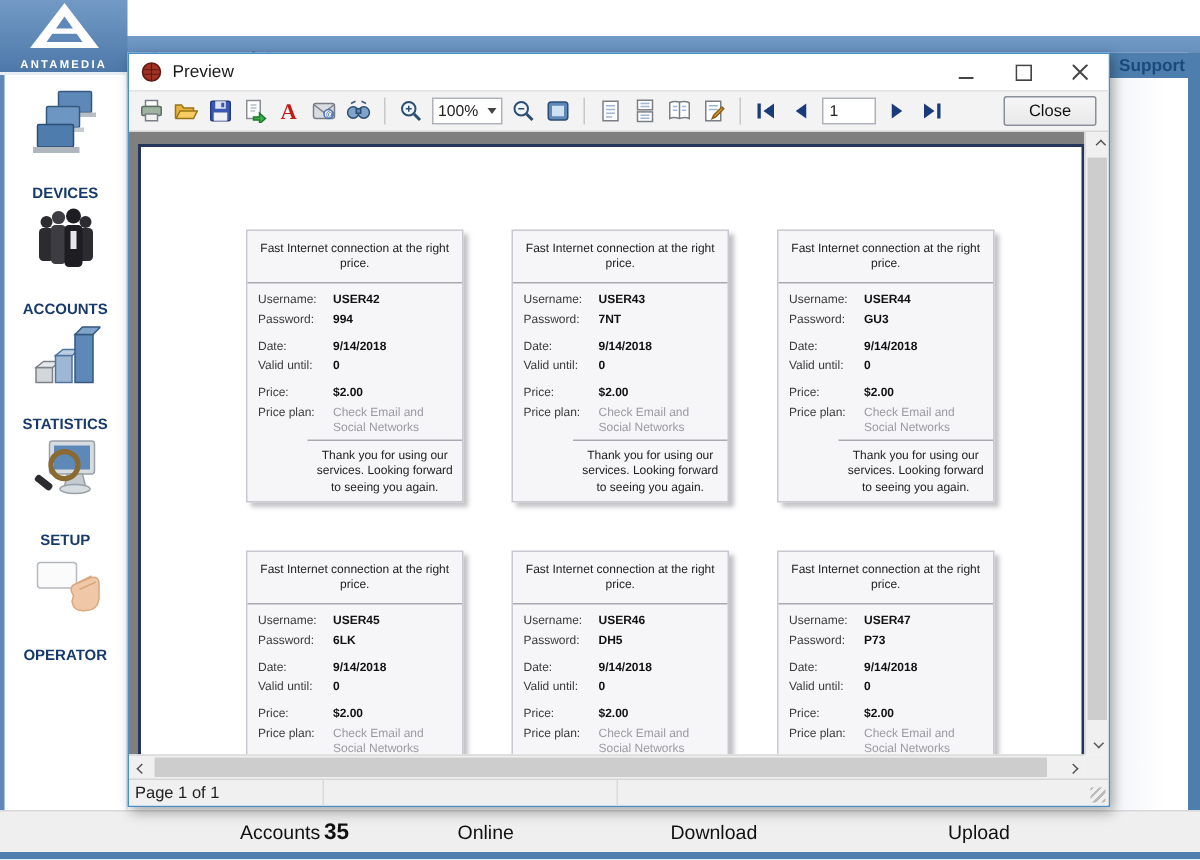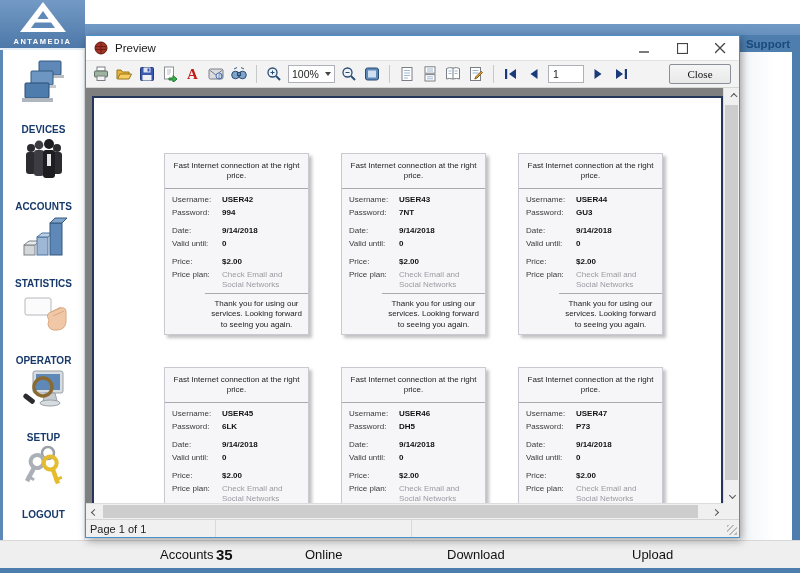--- a/index.html
+++ b/index.html
@@ -63,21 +63,21 @@
   .tb-icon { width:18px; height:18px; display:flex; align-items:center; justify-content:center; cursor:pointer; }
   .tb-sep { width:1px; height:18px; background:#c8c8c8; margin:0 3px; }
   .zoom-box { width:47px; height:18px; background:#fff; border:1px solid #aeb2b8; display:flex;
     align-items:center; justify-content:space-between; padding:0 3px; font-size:10.5px; color:#222; cursor:pointer; }
   .zoom-caret { width:0; height:0; border-left:3px solid transparent; border-right:3px solid transparent;
     border-top:4px solid #444; }
   .page-input { width:36px; height:18px; border:1px solid #aeb2b8; font-size:10.5px; padding:0 4px;
     font-family:"Liberation Sans", sans-serif; color:#222; }
   .close-btn { margin-left:34px; width:62px; height:20px; background:linear-gradient(#f6f6f6,#e8e8e8);
     border:1px solid #8a8f99; border-radius:2px; font-size:11px; color:#111;
-    font-family:Liberation Serif, serif; cursor:pointer; }
+    font-family:Liberation Sans, sans-serif; cursor:pointer; }
 
   
   .viewport-row { flex:1; display:flex; min-height:0; }
   .viewport { flex:1; background:#7f7f7f; position:relative; overflow:hidden; }
   .page { position:absolute; left:6px; top:8px; right:0; height:600px; background:#fff;
     border:2px solid #26365a; padding:55px 0 0 70px; }
   .grid { display:grid; grid-template-columns:repeat(3,145px); column-gap:40px; row-gap:16px;gap:32px; }
 
   
   .card { width:145px; height:182px; background:#f6f6f9; border:1px solid #c9c9d2;
@@ -202,57 +202,39 @@
               <rect x="29" y="10" width="12" height="32" fill="#5d88b8"></rect>
               <polygon points="29,10 34,5 46,5 41,10" fill="#7fa3c9"></polygon>
             </g>
         </svg>
       </span>
       <span class="side-label">STATISTICS</span>
     </div>
     <div class="side-item">
       <span class="side-icon">
         <svg width="46" height="46" viewBox="0 0 46 46">
-          <rect x="4" y="8" width="26" height="17" rx="2" fill="#fbfbfc" stroke="#b5b8bd"></rect>
-          <path d="M28 30 q-4 -6 2 -8 l10 -4 q5 -1 5 4 l0 10 q-1 8 -9 8 q-8 1 -9 -6 z" fill="#f0c8a8" stroke="#d9a87e"></path>
-          <path d="M30 22 l10 -5 M32 26 l11 -5" stroke="#d9a87e" fill="none"></path>
-        </svg>
-      </span>
-      <span class="side-label">OPERATOR</span>
-    </div>
-    <div class="side-item">
-      <span class="side-icon">
-        <svg width="46" height="46" viewBox="0 0 46 46">
           <rect x="12" y="4" width="30" height="22" rx="2" fill="#d7dce1" stroke="#9aa0a7"></rect>
           <rect x="15" y="7" width="24" height="16" fill="#5d88b8"></rect>
           <polygon points="24,26 34,26 36,34 22,34" fill="#c6cbd1" stroke="#9aa0a7"></polygon>
           <ellipse cx="29" cy="36" rx="10" ry="3" fill="#d7dce1" stroke="#9aa0a7"></ellipse>
           <circle cx="22" cy="20" r="9" fill="none" stroke="#8a6a30" stroke-width="3.5"></circle>
           <rect x="2" y="29" width="13" height="5" rx="2" transform="rotate(38 8 31)" fill="#2b2b30"></rect>
         </svg>
       </span>
       <span class="side-label">SETUP</span>
     </div>
     <div class="side-item">
       <span class="side-icon">
         <svg width="46" height="46" viewBox="0 0 46 46">
-          <circle cx="27" cy="9" r="6" fill="none" stroke="#9aa0a7" stroke-width="2.5"></circle>
-          <g transform="rotate(28 16 22)">
-              <circle cx="14" cy="18" r="6.5" fill="none" stroke="#aab0b6" stroke-width="4"></circle>
-              <rect x="12" y="23" width="4.5" height="17" fill="#aab0b6"></rect>
-              <rect x="12" y="34" width="8" height="3" fill="#aab0b6"></rect>
-            </g>
-          <g transform="rotate(-20 30 24)">
-              <circle cx="31" cy="19" r="6.5" fill="none" stroke="#e4bc2e" stroke-width="4"></circle>
-              <rect x="29" y="24" width="4.5" height="17" fill="#e4bc2e"></rect>
-              <rect x="29" y="35" width="8" height="3" fill="#e4bc2e"></rect>
-            </g>
+          <rect x="4" y="8" width="26" height="17" rx="2" fill="#fbfbfc" stroke="#b5b8bd"></rect>
+          <path d="M28 30 q-4 -6 2 -8 l10 -4 q5 -1 5 4 l0 10 q-1 8 -9 8 q-8 1 -9 -6 z" fill="#f0c8a8" stroke="#d9a87e"></path>
+          <path d="M30 22 l10 -5 M32 26 l11 -5" stroke="#d9a87e" fill="none"></path>
         </svg>
       </span>
-      <span class="side-label">LOGOUT</span>
+      <span class="side-label">OPERATOR</span>
     </div>
   </div>
 
   <div class="right-panel"></div>
   <div class="right-strip"></div>
   <div class="support-band">
     <span class="support-label">Support</span>
   </div>
 
   <div class="main-statusbar">

